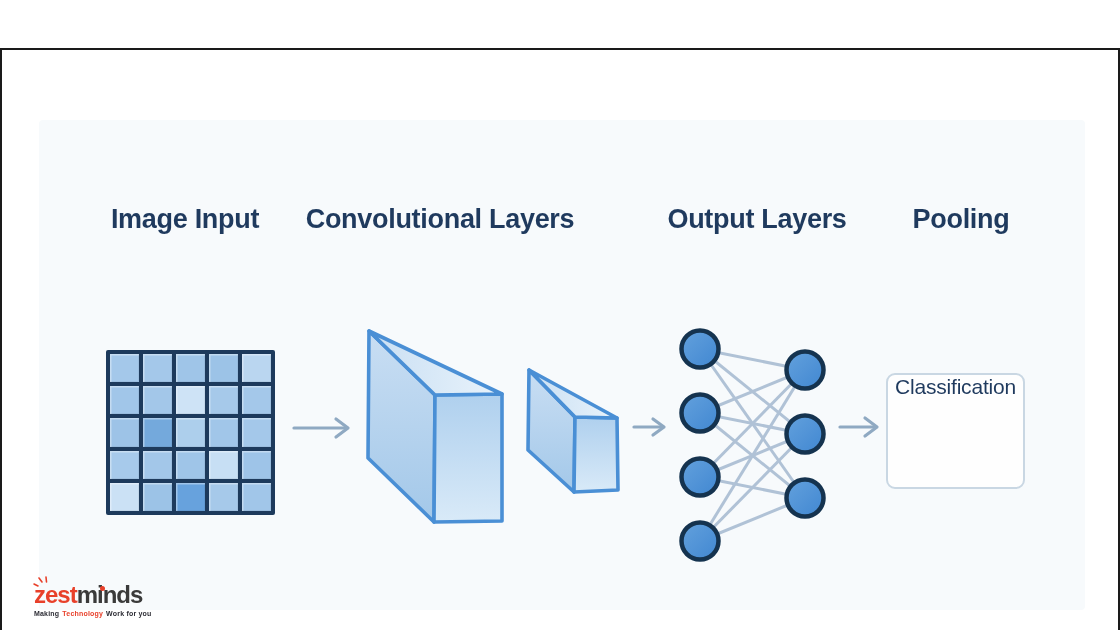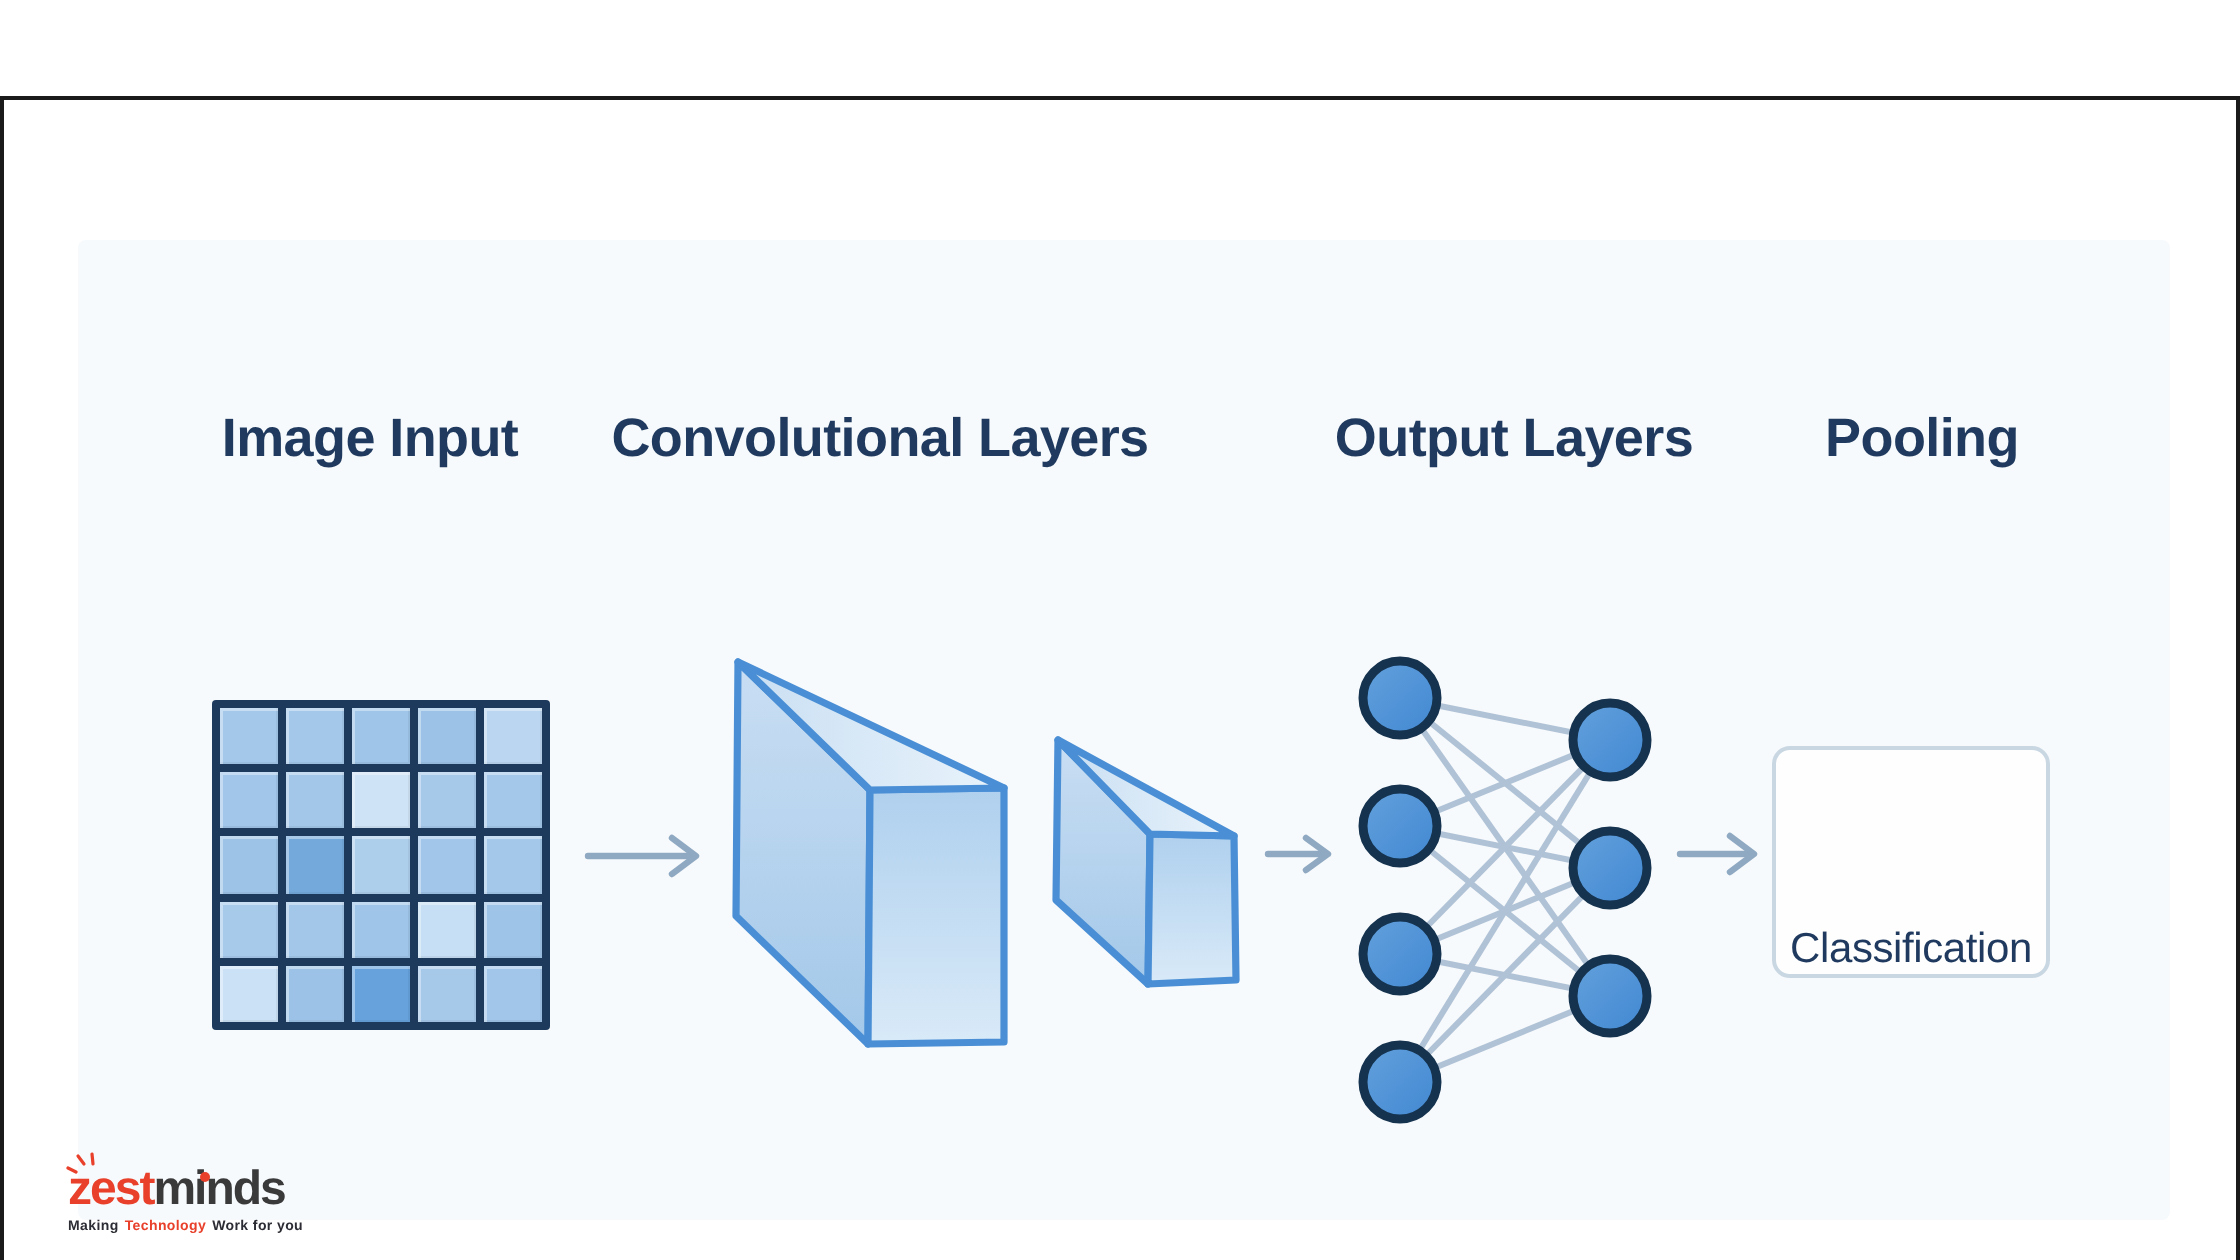--- a/index.html
+++ b/index.html
@@ -14,21 +14,21 @@
   .grid .cell{box-shadow:inset 1.5px 1.5px 0 rgba(255,255,255,0.38), inset -1px -1px 0 rgba(0,0,0,0.05);}
 
   svg.overlay{position:absolute;left:0;top:0;}
 
   .box-face{stroke:#4a8fd5;stroke-width:3.6;stroke-linejoin:round;}
   .edge{stroke:#b0c2d6;stroke-width:3;}
   .node{fill:url(#gNode);stroke:#15334f;stroke-width:4.5;}
   .arrow{stroke:#8fa9c2;stroke-width:3.2;fill:none;stroke-linecap:round;stroke-linejoin:round;}
 
   .outbox{position:absolute;left:884px;top:323px;width:139px;height:116px;background:#fefefe;
-          border:2px solid #c9d7e3;border-radius:9px;display:flex;align-items:flex-end;justify-content:center;
+          border:2px solid #c9d7e3;border-radius:9px;display:flex;align-items:flex-start;justify-content:center;
           box-sizing:border-box;}
   .outbox span{font-size:21px;color:#1f3a5e;letter-spacing:-0.2px;}
 
   .logo{position:absolute;left:32px;top:533px;line-height:1;}
   .brand{font-size:24px;font-weight:bold;letter-spacing:-1px;}
   .zest{color:#e8402a;text-align:right;} .minds{color:#3a3a3a;text-align:center;}
   .idot{position:absolute;left:66px;top:3px;width:5px;height:5px;border-radius:50%;background:#e8402a;}
   .sparkles{position:absolute;left:-3px;top:-8px;}
   .tagline{margin-top:3px;font-size:7px;font-weight:bold;letter-spacing:0.2px;white-space:nowrap;}
   .tagline span{margin-right:3px;}

